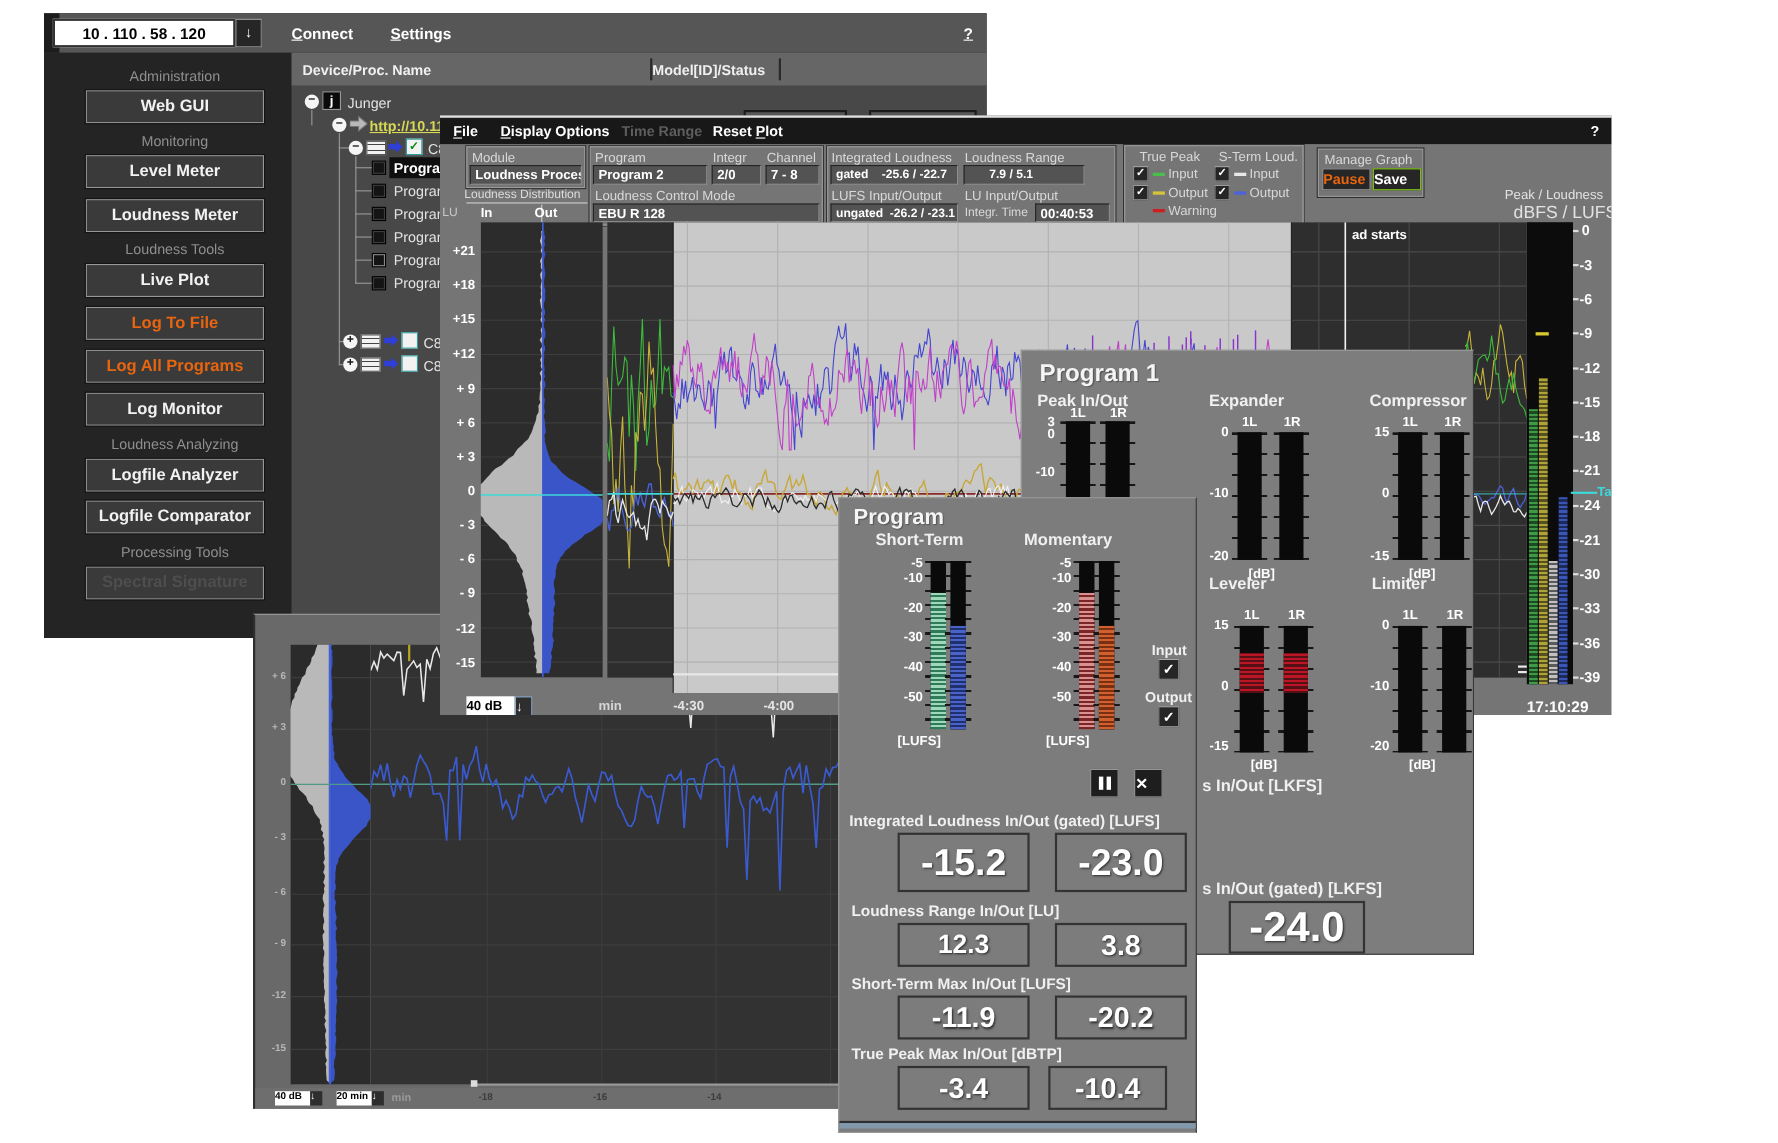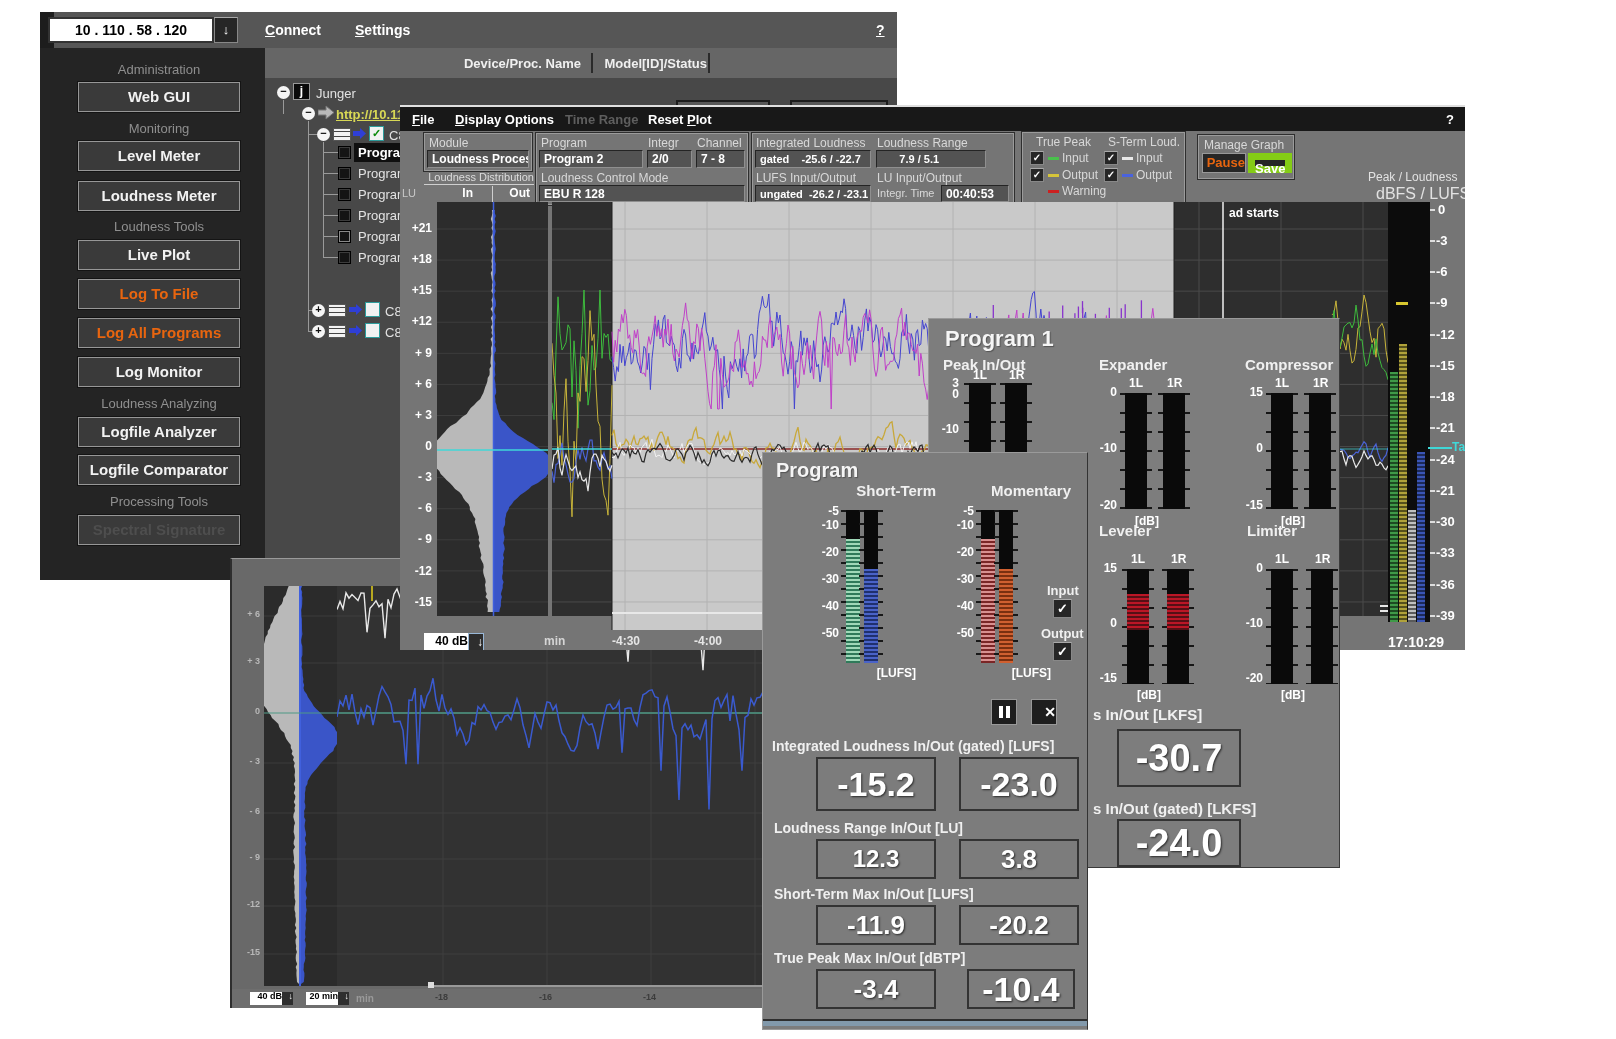--- a/index.html
+++ b/index.html
@@ -2,21 +2,21 @@
 <html><head>
 <meta charset="utf-8">
 <style>
 *{box-sizing:border-box;margin:0;padding:0}
 html,body{width:1616px;height:1039px}
 body{position:relative;background:#fff;font-family:"Liberation Sans",sans-serif;overflow:hidden;color:#eee}
 .abs{position:absolute}
 .win{position:absolute;overflow:hidden}
 .t{position:absolute;white-space:pre;line-height:1.1}
 .b{font-weight:bold}
-.c{text-align:right}
+.c{text-align:left}
 .r{text-align:right}
 svg{position:absolute;display:block}
 
 .slabel{color:#8f8f8f;font-size:13px;text-align:center;position:absolute;width:162px}
 .sbtn{position:absolute;width:162px;height:30px;background:#3a3a3a;border:1px solid #979797;outline:1px solid #141414;color:#f2f2f2;font-weight:bold;font-size:15px;text-align:center;line-height:28px;cursor:pointer}
 .sbtn.orange{color:#e8650f}
 .sbtn.disabled{color:#4e4e4e}
 
 .obox{position:absolute;border:1px solid #9b9b9b;box-shadow:0 0 0 1px #2e2e2e}
 .vbox{position:absolute;background:#535353;border:1px solid;border-color:#242424 #8f8f8f #8f8f8f #242424;color:#fff;font-weight:bold;font-size:12px;line-height:16px;padding-left:4px;white-space:pre;overflow:hidden}
@@ -269,21 +269,21 @@
   <div class="cb" style="left:704px;top:44px;width:14px;height:14px;font-size:10px;line-height:12px">✓</div>
   <div class="dash" style="left:722px;top:50px;background:#e8e8e8"></div>
   <div class="ilabel" style="left:736px;top:44px">Input</div>
   <div class="cb" style="left:704px;top:61px;width:14px;height:14px;font-size:10px;line-height:12px">✓</div>
   <div class="dash" style="left:722px;top:67px;background:#4a63dd"></div>
   <div class="ilabel" style="left:736px;top:61px">Output</div>
 
   <div class="obox" style="left:798px;top:28px;width:96px;height:44px"></div>
   <div class="ilabel" style="left:804px;top:31px">Manage Graph</div>
   <div class="t b c" style="left:802px;top:46px;width:44px;height:20px;background:#262626;border:1px solid #999;color:#e8650f;font-size:13px;line-height:18px">Pause</div>
-  <div class="t b c" style="left:848px;top:46px;width:44px;height:20px;background:#262626;border:7px solid #84cc16;color:#fff;font-size:13px;line-height:18px">Save</div>
+  <div class="t b c" style="left:848px;top:46px;width:44px;height:20px;background:#262626;border:1px solid #84cc16;color:#fff;font-size:13px;line-height:18px">Save</div>
 
   <div class="t" style="left:968px;top:64px;font-size:12px;color:#e2e2e2">Peak / Loudness</div>
   <div class="t" style="left:976px;top:78px;font-size:16px;color:#e2e2e2">dBFS / LUFS</div>
 
   <div class="t b r" style="left:0;top:115px;width:32px;font-size:12px;color:#fff">+21</div>
   <div class="t b r" style="left:0;top:146px;width:32px;font-size:12px;color:#fff">+18</div>
   <div class="t b r" style="left:0;top:177px;width:32px;font-size:12px;color:#fff">+15</div>
   <div class="t b r" style="left:0;top:208px;width:32px;font-size:12px;color:#fff">+12</div>
   <div class="t b r" style="left:0;top:240px;width:32px;font-size:12px;color:#fff">+ 9</div>
   <div class="t b r" style="left:0;top:271px;width:32px;font-size:12px;color:#fff">+ 6</div>
@@ -527,21 +527,20 @@
   <div class="t b" style="left:386px;top:234px;font-size:12px;color:#fff">1R</div>
   <div class="mw" style="left:337px;top:250px;height:115px">
       <div class="bar"></div>
     </div>
   <div class="mw" style="left:377px;top:250px;height:115px">
       <div class="bar"></div>
     </div>
   <div class="t b" style="left:352px;top:370px;font-size:12px;color:#fff">[dB]</div>
 
   <div class="t b" style="left:164px;top:388px;font-size:15px;color:#f0f0f0">s In/Out [LKFS]</div>
-  <div class="numbox" style="left:188px;top:410px;width:124px;height:58px;font-size:38px;line-height:54px">-30.7</div>
   <div class="t b" style="left:164px;top:482px;font-size:15px;color:#f0f0f0">s In/Out (gated) [LKFS]</div>
   <div class="numbox" style="left:188px;top:500px;width:124px;height:48px;font-size:38px;line-height:44px">-24.0</div>
 </div>
 
 <div class="win" style="left:762px;top:452px;width:326px;height:578px;background:#7c7c7c;border:1px solid #9a9a9a;border-right-color:#333;z-index:5">
   <div class="t b" style="left:13px;top:6px;font-size:20px;color:#f5f5f5;text-shadow:1px 1px 1px #555">Program</div>
   <div class="t b c" style="left:33px;top:30px;width:140px;font-size:15px;color:#f0f0f0">Short-Term</div>
   <div class="t b c" style="left:168px;top:30px;width:140px;font-size:15px;color:#f0f0f0">Momentary</div>
 
   <div class="t b r" style="left:44px;top:52px;width:32px;font-size:12px;color:#fff">-5</div>
@@ -595,16 +594,16 @@
   <div class="numbox" style="left:53px;top:304px;width:120px;height:54px;font-size:34px;line-height:50px">-15.2</div>
   <div class="numbox" style="left:196px;top:304px;width:120px;height:54px;font-size:34px;line-height:50px">-23.0</div>
   <div class="t b" style="left:11px;top:368px;font-size:14px;color:#f0f0f0">Loudness Range In/Out [LU]</div>
   <div class="numbox" style="left:53px;top:386px;width:120px;height:40px;font-size:24px;line-height:36px">12.3</div>
   <div class="numbox" style="left:196px;top:386px;width:120px;height:40px;font-size:26px;line-height:36px">3.8</div>
   <div class="t b" style="left:11px;top:434px;font-size:14px;color:#f0f0f0">Short-Term Max In/Out [LUFS]</div>
   <div class="numbox" style="left:53px;top:452px;width:120px;height:40px;font-size:26px;line-height:36px">-11.9</div>
   <div class="numbox" style="left:196px;top:452px;width:120px;height:40px;font-size:26px;line-height:36px">-20.2</div>
   <div class="t b" style="left:11px;top:498px;font-size:14px;color:#f0f0f0">True Peak Max In/Out [dBTP]</div>
   <div class="numbox" style="left:53px;top:516px;width:120px;height:40px;font-size:26px;line-height:36px">-3.4</div>
-  <div class="numbox" style="left:204px;top:516px;width:108px;height:40px;font-size:34px;line-height:36px">-10.4</div>
+  <div class="numbox" style="left:190px;top:516px;width:108px;height:40px;font-size:26px;line-height:36px">-10.4</div>
   <div class="abs" style="left:0;top:566px;width:326px;height:2px;background:#2e2e2e"></div>
   <div class="abs" style="left:0;top:568px;width:326px;height:5px;background:#8299ab"></div>
 </div>
 
 </body></html>

